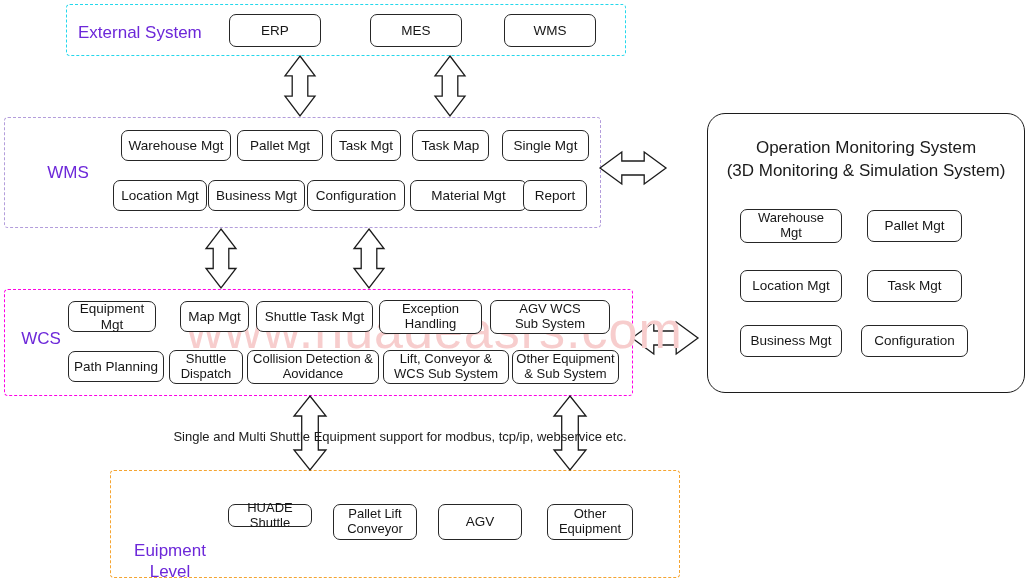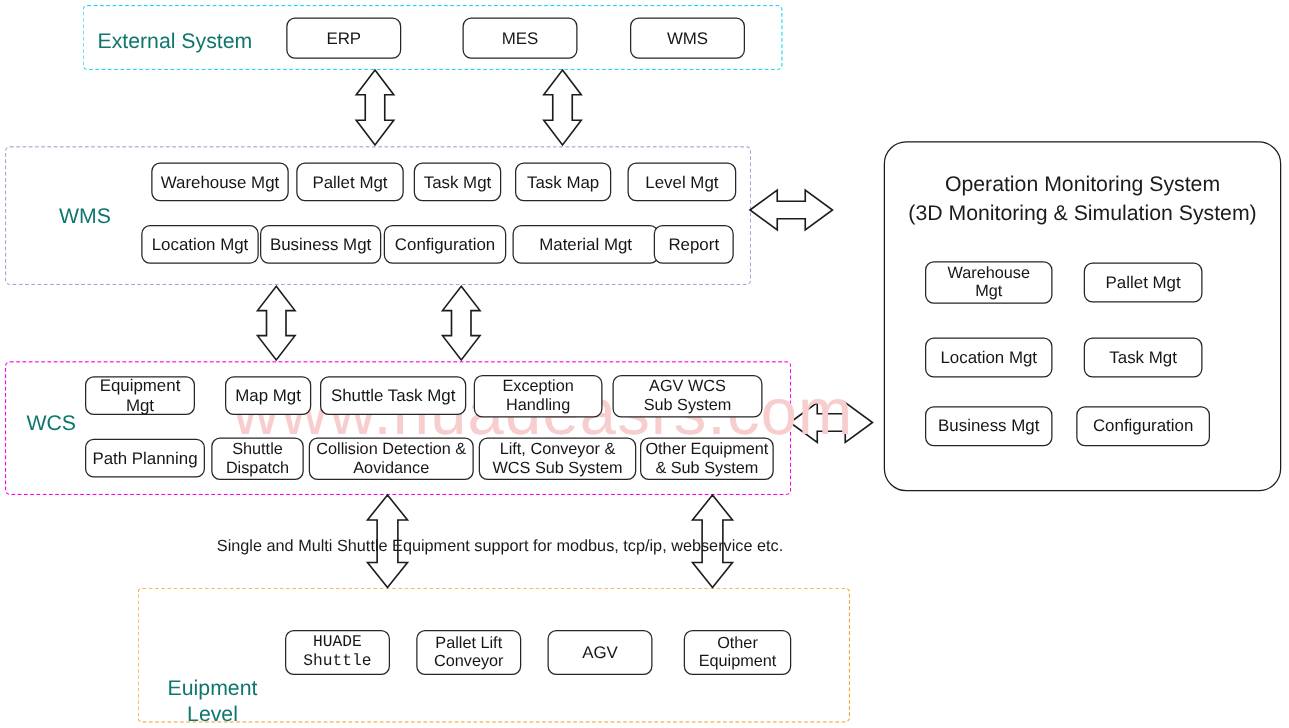--- a/index.html
+++ b/index.html
@@ -35,21 +35,21 @@
   
   .group {
     position: absolute;
     border-radius: 4px;
     background: transparent;
     z-index: 2;
   }
   .group-label {
     position: absolute;
     font-size: 16px;
-    color: #0f766e;
+    color: #6d28d9;
     text-align: center;
     line-height: 1.25;
     white-space: pre-line;
   }
 
   #grp-external {
     left: 66px; top: 4px; width: 560px; height: 52px;
     border: 1.5px dashed #25d8ec;
   }
   #grp-wms {
@@ -143,21 +143,21 @@
   <div id="protocol-note">Single and Multi Shuttle Equipment support for modbus, tcp/ip, webservice etc.</div>
 
   <div id="nodes-layer">
       <div class="node" style="left: 229px; top: 14px; width: 92px; height: 33px;">ERP</div>
       <div class="node" style="left: 370px; top: 14px; width: 92px; height: 33px;">MES</div>
       <div class="node" style="left: 504px; top: 14px; width: 92px; height: 33px;">WMS</div>
       <div class="node" style="left: 121px; top: 130px; width: 110px; height: 31px;">Warehouse Mgt</div>
       <div class="node" style="left: 237px; top: 130px; width: 86px; height: 31px;">Pallet Mgt</div>
       <div class="node" style="left: 331px; top: 130px; width: 70px; height: 31px;">Task Mgt</div>
       <div class="node" style="left: 412px; top: 130px; width: 77px; height: 31px;">Task Map</div>
-      <div class="node" style="left: 502px; top: 130px; width: 87px; height: 31px;">Level Mgt</div>
+      <div class="node" style="left: 502px; top: 130px; width: 87px; height: 31px;">Single Mgt</div>
       <div class="node" style="left: 113px; top: 180px; width: 94px; height: 31px;">Location Mgt</div>
       <div class="node" style="left: 208px; top: 180px; width: 97px; height: 31px;">Business Mgt</div>
       <div class="node" style="left: 307px; top: 180px; width: 98px; height: 31px;">Configuration</div>
       <div class="node" style="left: 410px; top: 180px; width: 117px; height: 31px;">Material Mgt</div>
       <div class="node" style="left: 523px; top: 180px; width: 64px; height: 31px;">Report</div>
       <div class="node" style="left: 68px; top: 301px; width: 88px; height: 31px;">Equipment Mgt</div>
       <div class="node" style="left: 180px; top: 301px; width: 69px; height: 31px;">Map Mgt</div>
       <div class="node" style="left: 256px; top: 301px; width: 117px; height: 31px;">Shuttle Task Mgt</div>
       <div class="node sm" style="left: 379px; top: 300px; width: 103px; height: 34px;">Exception
 Handling</div>
@@ -165,21 +165,21 @@
 Sub System</div>
       <div class="node" style="left: 68px; top: 351px; width: 96px; height: 31px;">Path Planning</div>
       <div class="node sm" style="left: 169px; top: 350px; width: 74px; height: 34px;">Shuttle
 Dispatch</div>
       <div class="node sm" style="left: 247px; top: 350px; width: 132px; height: 34px;">Collision Detection &amp;
 Aovidance</div>
       <div class="node sm" style="left: 383px; top: 350px; width: 126px; height: 34px;">Lift, Conveyor &amp;
 WCS Sub System</div>
       <div class="node sm" style="left: 512px; top: 350px; width: 107px; height: 34px;">Other Equipment
 &amp; Sub System</div>
-      <div class="node sm" style="left: 228px; top: 504px; width: 84px; height: 36px; font-family: Liberation Mono, monospace;">HUADE
+      <div class="node sm" style="left: 228px; top: 504px; width: 84px; height: 23px;">HUADE
 Shuttle</div>
       <div class="node sm" style="left: 333px; top: 504px; width: 84px; height: 36px;">Pallet Lift
 Conveyor</div>
       <div class="node" style="left: 438px; top: 504px; width: 84px; height: 36px;">AGV</div>
       <div class="node sm" style="left: 547px; top: 504px; width: 86px; height: 36px;">Other
 Equipment</div>
       <div class="node sm" style="left: 740px; top: 209px; width: 102px; height: 34px;">Warehouse
 Mgt</div>
       <div class="node" style="left: 867px; top: 210px; width: 95px; height: 32px;">Pallet Mgt</div>
       <div class="node" style="left: 740px; top: 270px; width: 102px; height: 32px;">Location Mgt</div>

